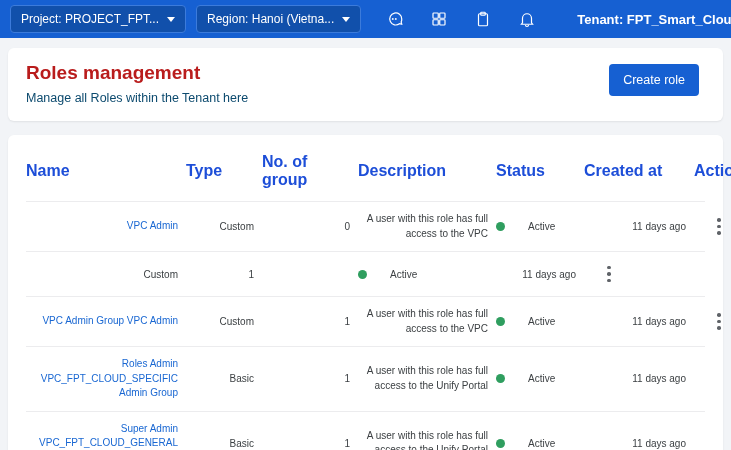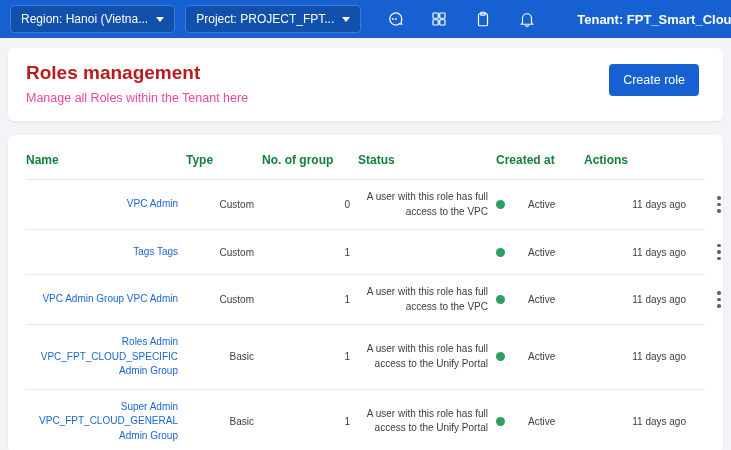--- a/index.html
+++ b/index.html
@@ -21,53 +21,53 @@
   .tb-sep { width:1px; height:22px; background:rgba(255,255,255,.6); margin:0 10px; }
   .tenant { display:flex; align-items:center; gap:8px; color:#fff; font-size:13px;
             font-weight:bold; cursor:pointer; white-space:nowrap; }
 
   
   .card { background:#fff; border-radius:6px; margin:10px 8px 0 8px;
           box-shadow:0 1px 2px rgba(0,0,0,.08); }
 
   .head-card { padding:14px 18px 16px 18px; position:relative; }
   .page-title { font-size:19px; font-weight:bold; color:#b91c1c; }
-  .page-sub { font-size:12.5px; color:#ec4899; margin-top:7px; }
+  .page-sub { font-size:12.5px; color:#0c4a6e; margin-top:7px; }
   .create-btn { position:absolute; right:24px; top:16px; background:#1660d2;
                 color:#fff; border:none; border-radius:4px; font-size:12.5px;
                 padding:9px 14px; cursor:pointer;
                 font-family:"Liberation Sans", sans-serif; }
 
   
   .table-card { padding:6px 18px 0 18px; margin-top:14px; }
   .trow { display:grid;
           grid-template-columns:152px 68px 88px 130px 80px 102px 1fr;
           align-items:center; column-gap:8px; padding:10px 0; }
-  .thead { font-weight:bold; font-size:12px; color:#15803d; padding:12px 0; }
+  .thead { font-weight:bold; font-size:16px; color:#1d4ed8; padding:12px 0; }
   .tbody-row { border-top:1px solid #ececee; font-size:10px; color:#3c4043;text-align:right; }
   .cell-name { color:#1967d2; cursor:pointer; line-height:1.45;
                overflow-wrap:break-word; }
   .cell-desc { line-height:1.45; }
   .status { display:flex; align-items:center; gap:23px; }
   .dot { width:9px; height:9px; border-radius:50%; background:#2f9e5f; flex:0 0 auto; }
   .kebab { display:flex; flex-direction:column; gap:3px; align-items:center;
            justify-content:center; width:22px; height:24px; cursor:pointer;
            margin-left:14px; }
   .kebab i { width:3.5px; height:3.5px; border-radius:50%; background:#5f6368; }
 </style>
 </head>
 <body>
 
 <div class="topbar">
   <div class="tb-btn">
+    <span>Project: PROJECT_FPT...</span>
+    <span class="caret"></span>
+  </div>
+  <div class="tb-btn">
     <span>Region: Hanoi (Vietna...</span>
-    <span class="caret"></span>
-  </div>
-  <div class="tb-btn">
-    <span>Project: PROJECT_FPT...</span>
     <span class="caret"></span>
   </div>
 
   <div class="tb-icons">
     <span class="tb-icon">
       <svg width="18" height="18" viewBox="0 0 24 24">
         <path d="M21 12a8 8 0 1 0-3.1 6.3L21 19l-.8-3A7.9 7.9 0 0 0 21 12z"></path>
         <circle cx="9" cy="12" r="0.5"></circle>
           <circle cx="13" cy="12" r="0.5"></circle>
       </svg>
@@ -108,20 +108,21 @@
   <div class="page-sub">Manage all Roles within the Tenant here</div>
   <button class="create-btn">Create role</button>
 </div>
 
 <div class="card table-card">
 
   <div class="trow thead">
     <span>Name</span>
     <span>Type</span>
     <span>No. of group</span>
+    <span>Description</span>
     <span>Status</span>
     <span>Created at</span>
     <span>Actions</span>
   </div>
 
   <div class="trow tbody-row">
     <span class="cell-name">VPC Admin</span>
     <span>Custom</span>
     <span>0</span>
     <span class="cell-desc">A user with this role has full access to the VPC</span>
@@ -131,21 +132,20 @@
     </span>
     <span>11 days ago</span>
     <span class="kebab">
         <i></i>
         <i></i>
         <i></i>
       </span>
   </div>
 
   <div class="trow tbody-row">
-    <span class="cell-name">Tags Tags</span>
     <span>Custom</span>
     <span>1</span>
     <span class="cell-desc"></span>
     <span class="status">
       <span class="dot"></span>
       <span>Active</span>
     </span>
     <span>11 days ago</span>
     <span class="kebab">
         <i></i>

